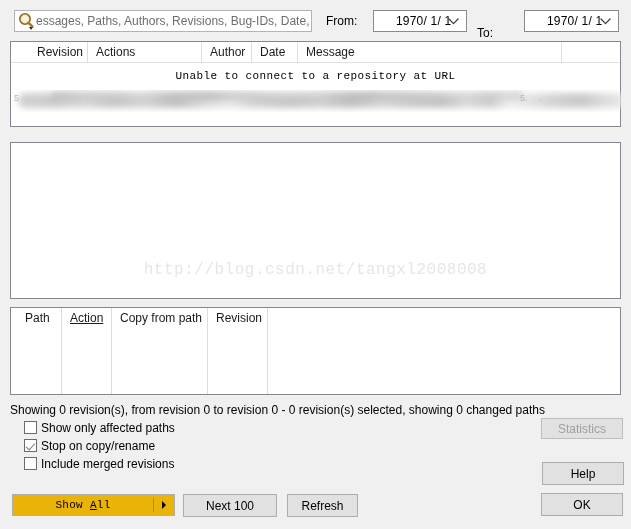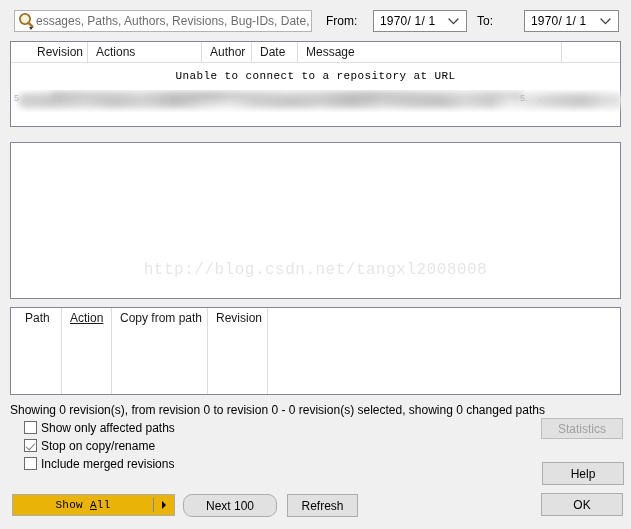--- a/index.html
+++ b/index.html
@@ -42,29 +42,29 @@
     white-space: nowrap;
     overflow: hidden;
     line-height: 20px;
     margin-left: -2px;
   }
   .lbl-from, .lbl-to {
     position: absolute; top: 14px;
     font-size: 12px; color: #000;
   }
   .lbl-from { left: 326px; }
-  .lbl-to   { left: 477px; }
+  .lbl-to   { left: 477px; margin-top: 12px; }
 
   .datecombo {
     position: absolute; top: 10px;
     height: 22px;
     background: #ffffff;
     border: 1px solid #8a8a8a;
     display: flex; align-items: center;
-    padding-left: 6px;
+    padding-left: 22px;
   }
   .datecombo .val {
     font-size: 12px; color: #000;
     font-family: "Liberation Sans", sans-serif;
     letter-spacing: 0.2px;
     white-space: nowrap;
   }
   .datecombo .chev {
     position: absolute; right: 7px; top: 50%;
     transform: translateY(-50%);
@@ -249,21 +249,21 @@
   #btn-showall .sa-label u { text-decoration: underline; }
   #btn-showall .sa-sep {
     width: 1px; height: 14px;
     background: #8a8a8a;
     margin-right: 0px;
   }
   #btn-showall .sa-arrow {
     width: 20px;
     display: flex; align-items: center; justify-content: center;
   }
-  #btn-next100 { left: 183px; top: 494px; width: 94px; height: 23px; border-radius: 9px; }
+  #btn-next100 { left: 183px; top: 494px; width: 94px; height: 23px; }
   #btn-refresh { left: 287px; top: 494px; width: 71px; height: 23px; }
 
   .tri-right {
     width: 0; height: 0;
     border-left: 4px solid #000;
     border-top: 4px solid transparent;
     border-bottom: 4px solid transparent;
   }
 </style>
 </head>

